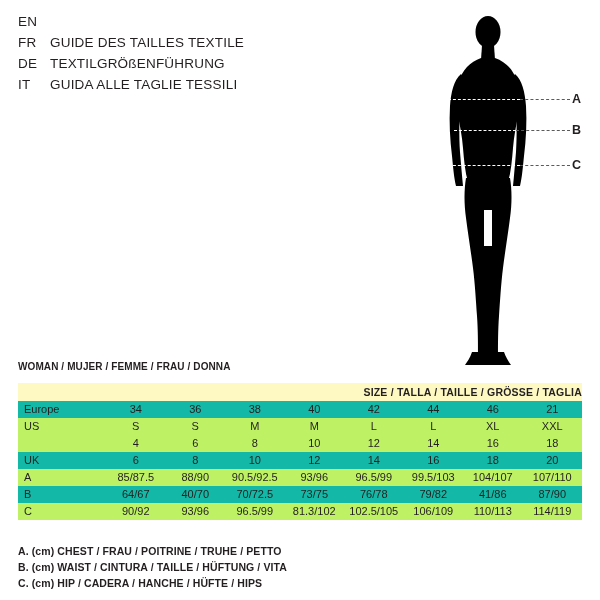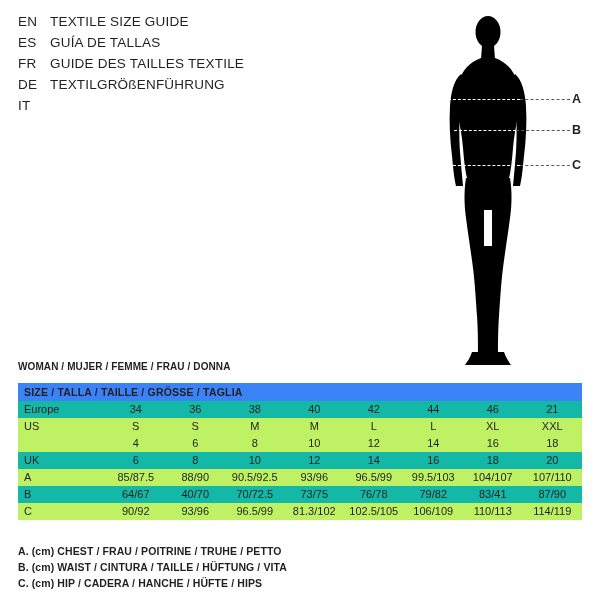--- a/index.html
+++ b/index.html
@@ -89,23 +89,23 @@
   }
   table.sizes td, table.sizes th {
     padding: 0;
     height: 17px;
     line-height: 17px;
     text-align: center;
     font-weight: 400;
     color: #231f20;
   }
   table.sizes tr.head td {
-    background: #3b82f6;
+    background: #fef9c3;
     font-weight: 700;
-    text-align: left;
+    text-align: right;
     padding-left: 6px;
     font-size: 10.5px;
     letter-spacing: 0.2px;
     height: 18px;
   }
   table.sizes tr.shade td { background: #bef264; }
   table.sizes tr.plain td { background: #14b8a6; }
   table.sizes td.rowlabel {
     text-align: left;
     padding-left: 6px;
@@ -129,36 +129,32 @@
   }
 </style>
 </head>
 <body>
 
 <div id="page">
 
   <div class="langblock">
     <div class="langrow">
       <span class="langcode">EN</span>
-      <span class="langtext">TEXTILE SIZE GUIDE</span>
-    </div>
-    <div class="langrow">
-      <span class="langcode">ES</span>
-      <span class="langtext">GUÍA DE TALLAS</span>
     </div>
     <div class="langrow">
       <span class="langcode">FR</span>
       <span class="langtext">GUIDE DES TAILLES TEXTILE</span>
     </div>
     <div class="langrow">
       <span class="langcode">DE</span>
       <span class="langtext">TEXTILGRÖßENFÜHRUNG</span>
     </div>
     <div class="langrow">
       <span class="langcode">IT</span>
+      <span class="langtext">GUIDA ALLE TAGLIE TESSILI</span>
     </div>
   </div>
 
   <div class="figure-wrap">
     <svg class="figure-svg" width="170" height="360" viewBox="0 0 170 360">
       <g fill="#000000">
 
         <ellipse cx="68" cy="22" rx="12.5" ry="16"></ellipse>
 
         <path d="M62,35 L74,35 L75,50 L61,50 Z"></path>
@@ -299,21 +295,21 @@
       </tr>
 
       <tr class="plain">
         <td class="rowlabel">B</td>
         <td class="val">64/67</td>
         <td class="val">40/70</td>
         <td class="val">70/72.5</td>
         <td class="val">73/75</td>
         <td class="val">76/78</td>
         <td class="val">79/82</td>
-        <td class="val">83/41</td>
+        <td class="val">41/86</td>
         <td class="val">87/90</td>
       </tr>
 
       <tr class="shade">
         <td class="rowlabel">C</td>
         <td class="val">90/92</td>
         <td class="val">93/96</td>
         <td class="val">96.5/99</td>
         <td class="val">81.3/102</td>
         <td class="val">102.5/105</td>

